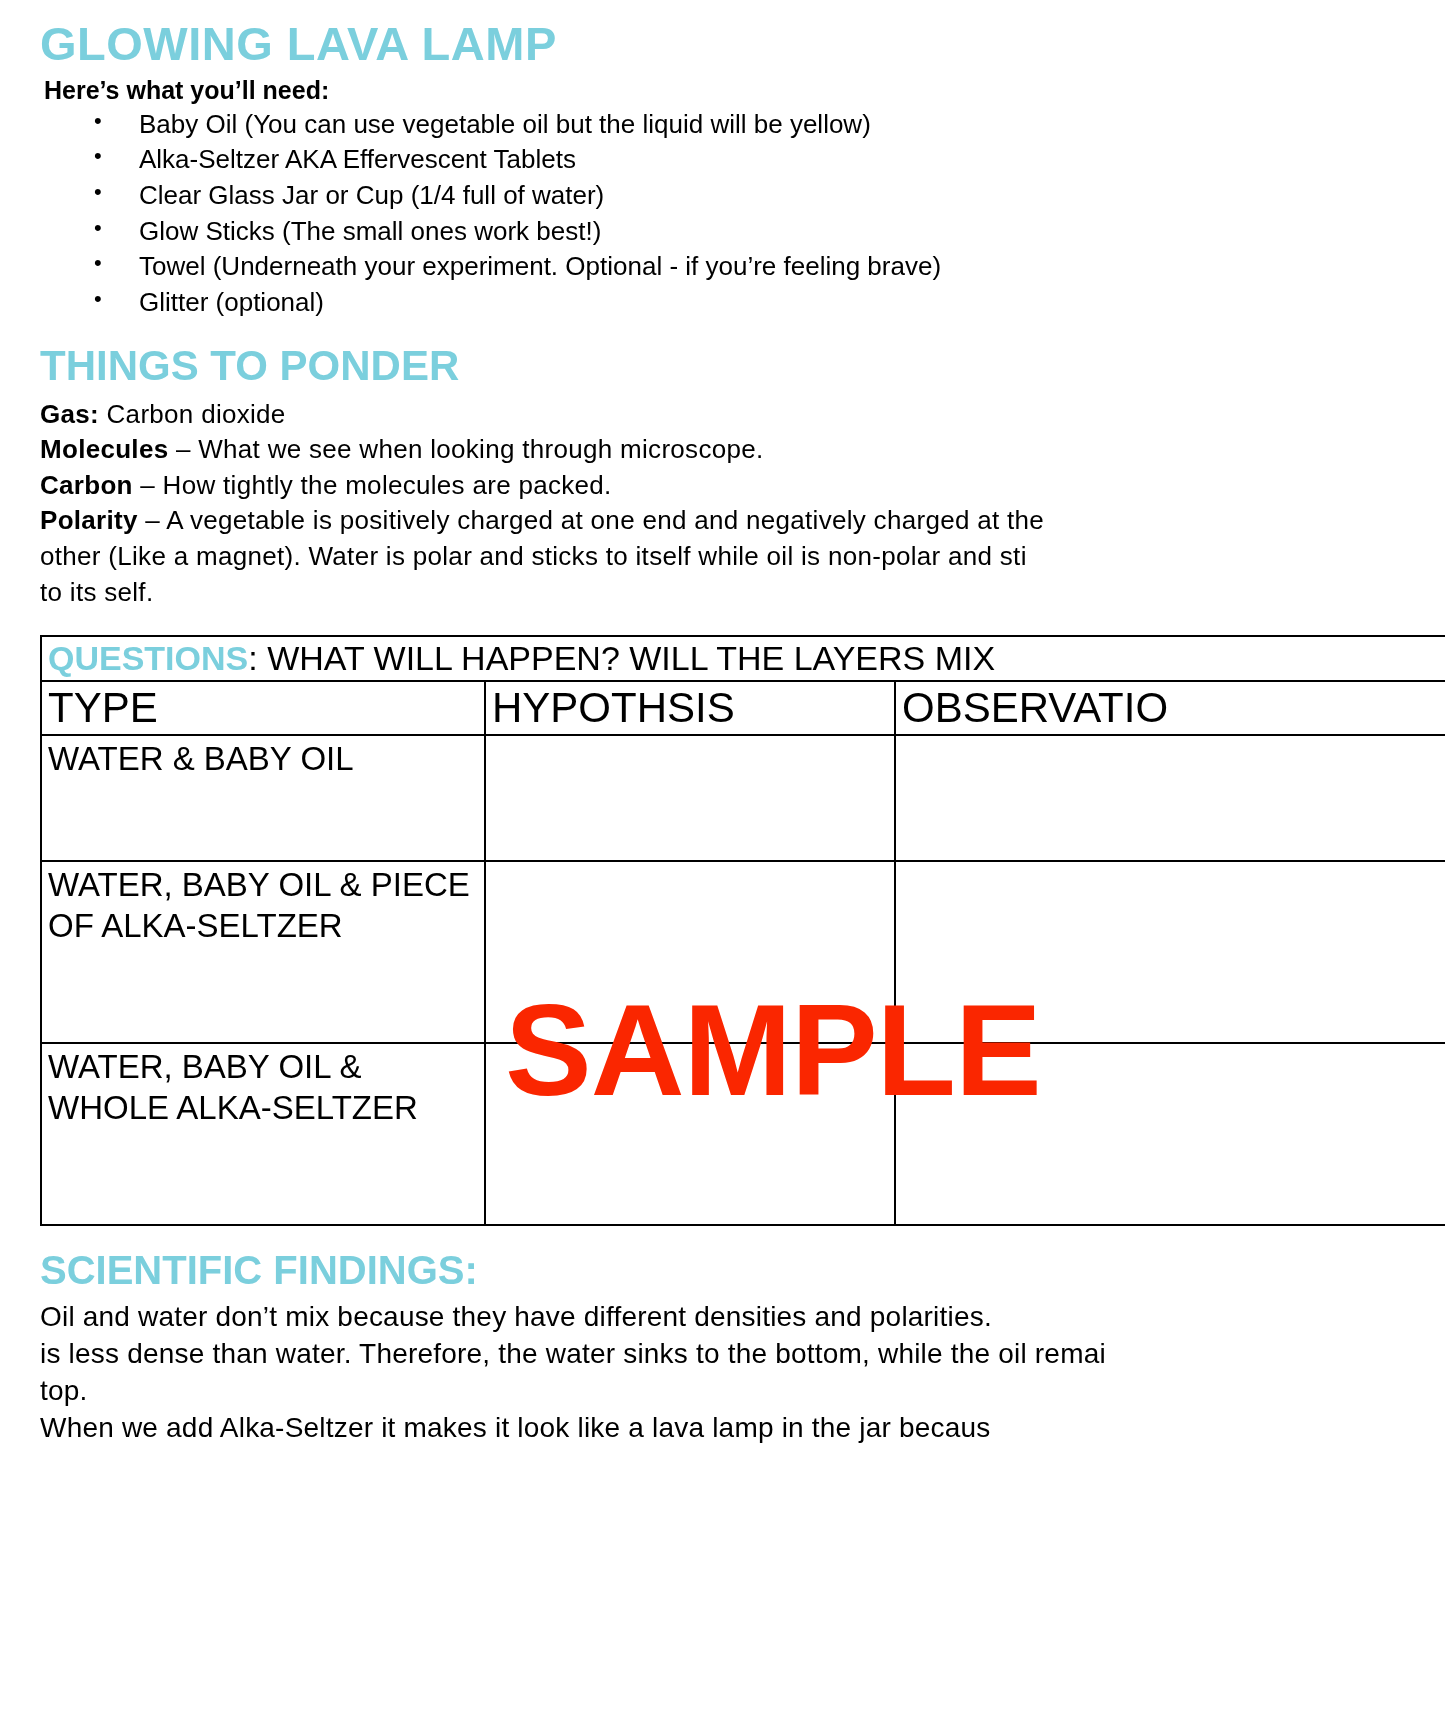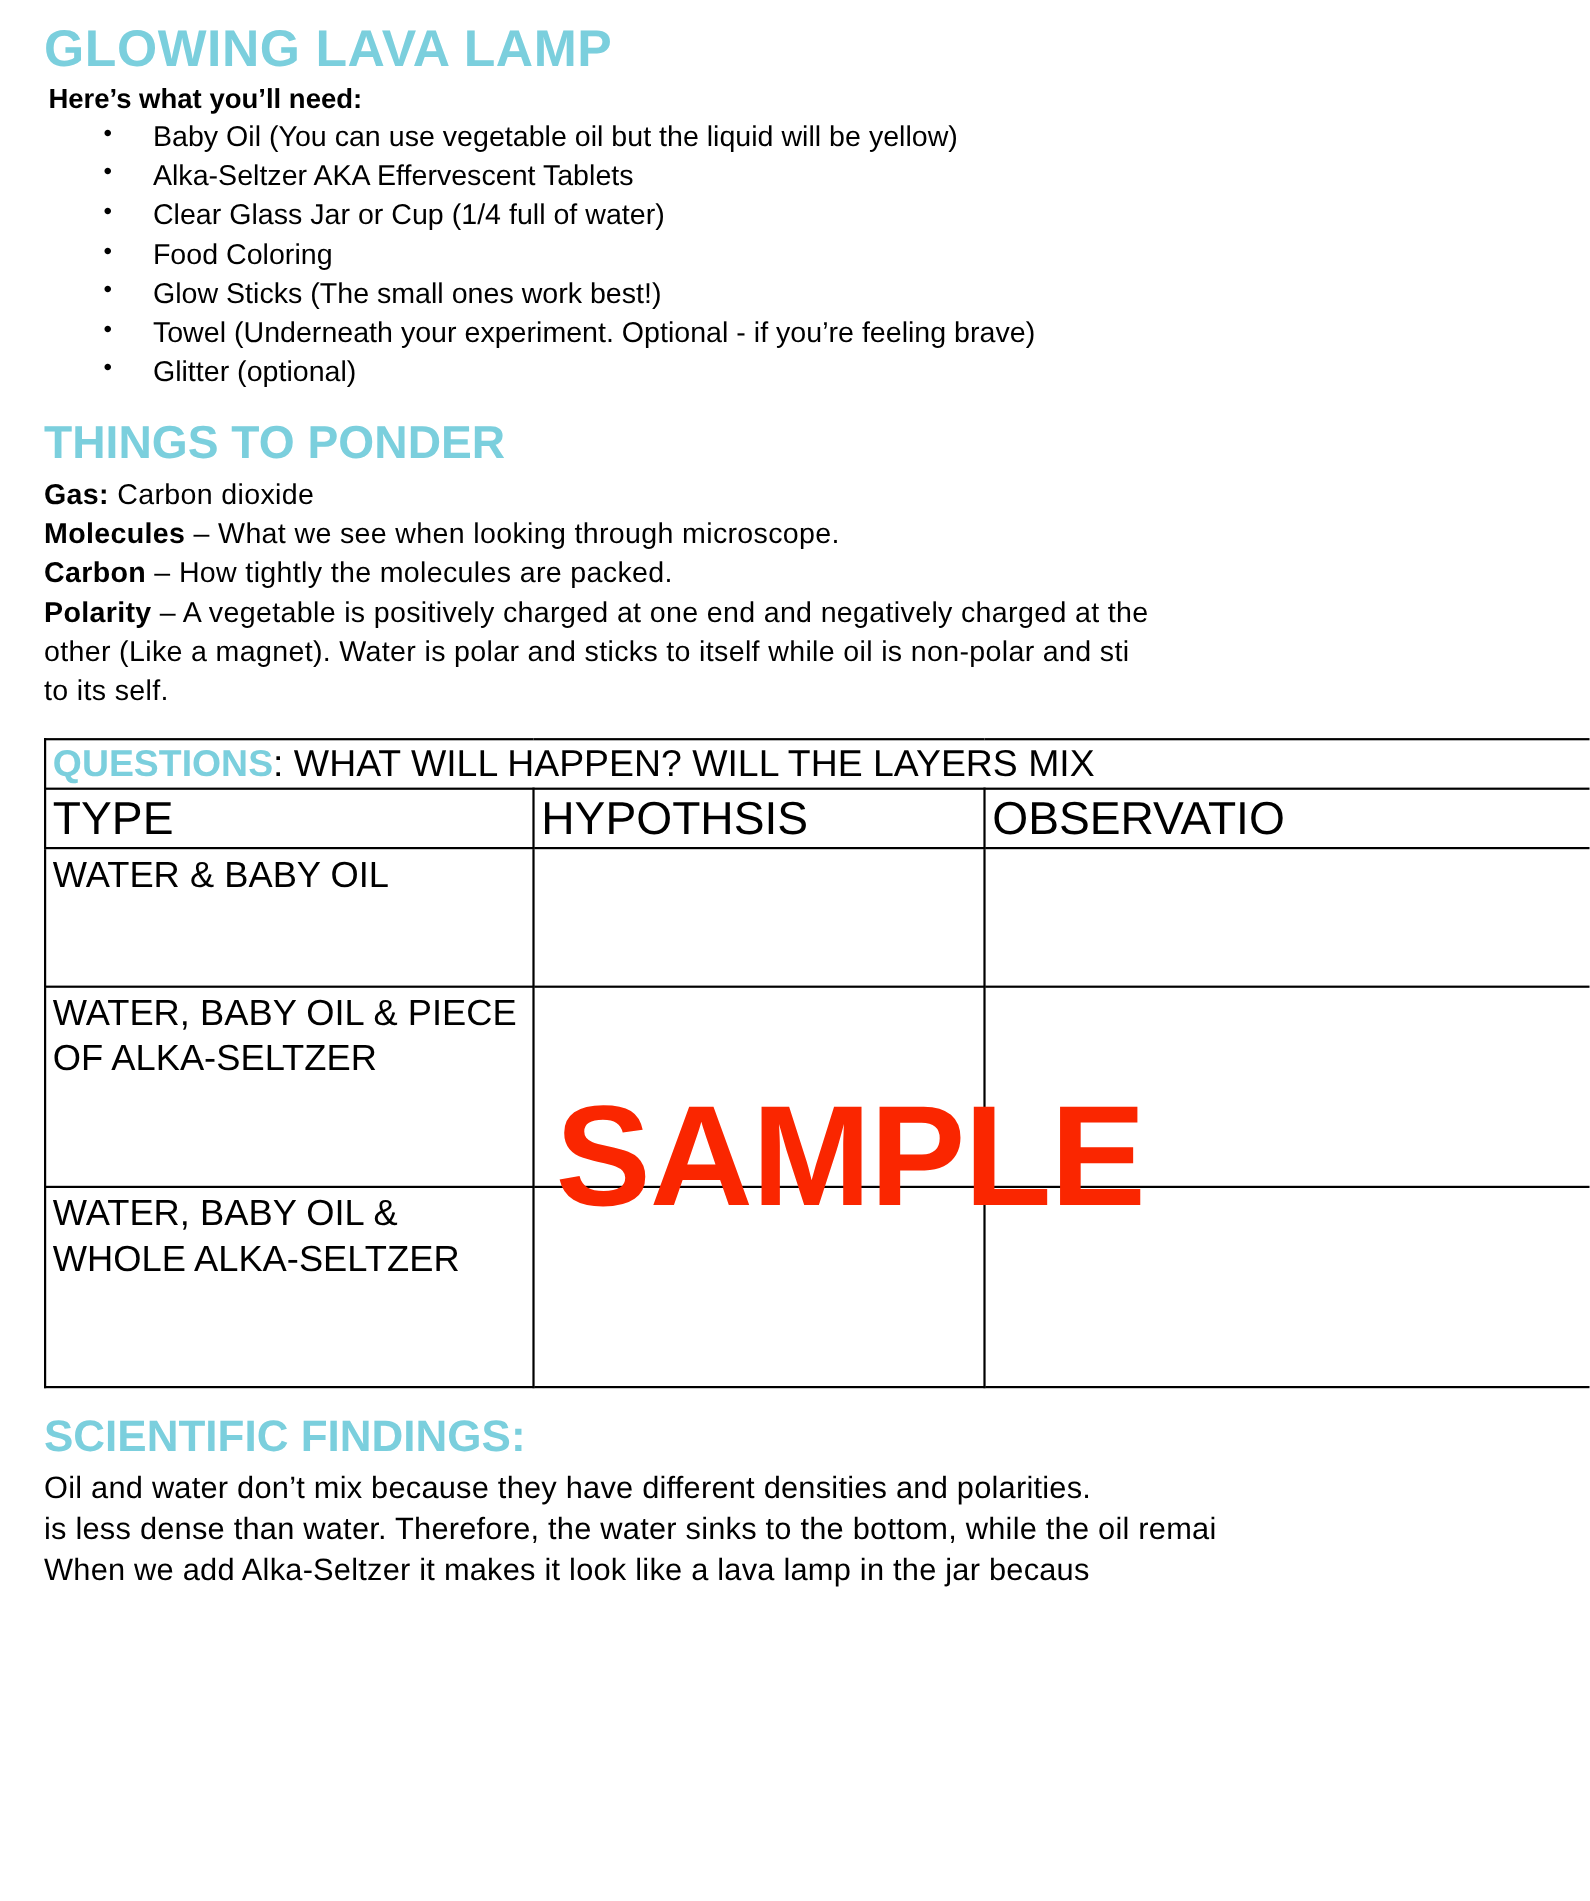--- a/index.html
+++ b/index.html
@@ -141,21 +141,20 @@
 <div class="page">
 
   <h1 class="title">GLOWING LAVA LAMP</h1>
 
   <div class="needs-label">Here’s what you’ll need:</div>
 
   <ul class="needs">
     <li>Baby Oil (You can use vegetable oil but the liquid will be yellow)</li>
     <li>Alka-Seltzer AKA Effervescent Tablets</li>
     <li>Clear Glass Jar or Cup (1/4 full of water)</li>
-    <li>Food Coloring</li>
     <li>Glow Sticks (The small ones work best!)</li>
     <li>Towel (Underneath your experiment. Optional - if you’re feeling brave)</li>
     <li>Glitter (optional)</li>
   </ul>
 
   <h2 class="section">THINGS TO PONDER</h2>
 
   <div class="ponder">
     <p class="clip"><b>Gas:</b><span> Carbon  dioxide</span></p>
     <p class="clip"><b>Molecules</b><span> – What we see when looking through microscope.</span></p>
@@ -196,18 +195,19 @@
         <td></td>
       </tr>
     </tbody>
   </table>
 
   <h3 class="findings">SCIENTIFIC FINDINGS:</h3>
 
   <div class="findings-body">
     <p class="clip">Oil and water don’t mix because they have different densities and polarities.</p>
     <p class="clip">is less dense than water. Therefore, the water sinks to the bottom, while the oil remai</p>
+    <p class="clip">top.</p>
     <p class="clip">When we add Alka-Seltzer it makes it look like a lava lamp in the jar becaus</p>
   </div>
 
   <div class="watermark">SAMPLE</div>
 
 </div>
 
 </body></html>

